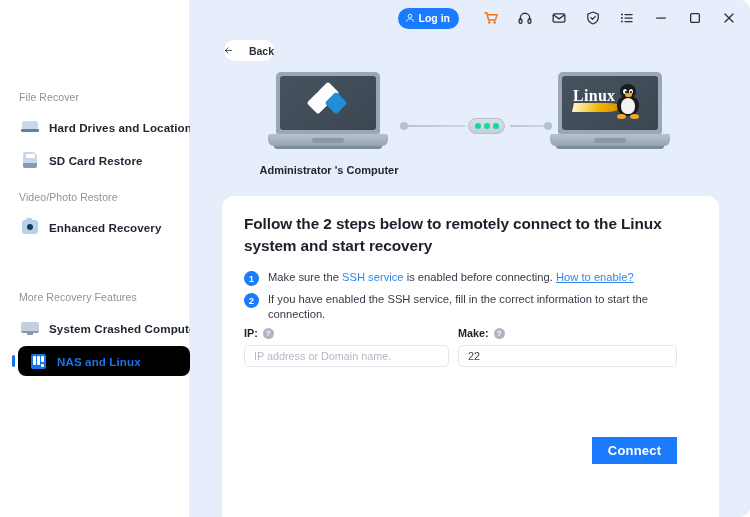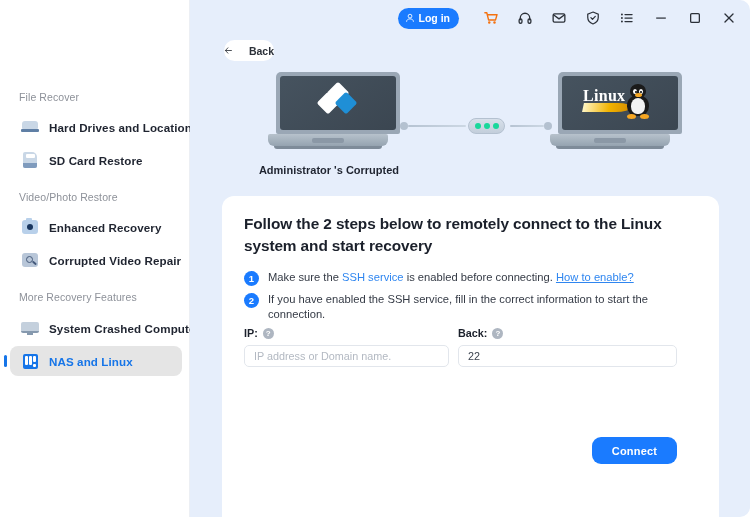--- a/index.html
+++ b/index.html
@@ -49,21 +49,21 @@
     flex: 0 0 20px;
     position: relative;
   }
   .side-item .lbl {
     font-size: 11.6px;
     font-weight: bold;
     color: #1f2430;
     white-space: nowrap;
     letter-spacing: .1px;
   }
-  .side-item.active { background: #e5e5e5; }
+  .side-item.active { background: #000000; margin-left: 8px; }
   .side-item.active .lbl { color: #1675e8; }
   .side-item .marker {
     position: absolute; left: -6px; top: 9px;
     width: 3px; height: 12px; border-radius: 2px;
     background: #1675e8;
     display: none;
   }
   .side-item.active .marker { display: block; }
 
   
@@ -152,21 +152,21 @@
     color: #2b3038;
     cursor: pointer;
   }
 
   
   .illus { position: absolute; left: 0; top: 72px; width: 560px; height: 115px; }
 
   .laptop { position: absolute; }
   .laptop .lid {
     position: absolute; left: 8px; top: 0;
-    width: 124px; height: 62px;
+    width: 104px; height: 62px;
     background: #9aa7b5;
     border-radius: 5px 5px 2px 2px;
     padding: 4px;
   }
   .laptop .screen {
     width: 100%; height: 100%;
     background: linear-gradient(145deg,#46535f,#3b4651);
     border-radius: 3px;
     display: flex; align-items: center; justify-content: center;
     overflow: hidden;
@@ -320,22 +320,22 @@
     font-family: "Liberation Sans", sans-serif;
     outline: none;
   }
   .field input::placeholder { color: #b3b9c2; }
 
   .connect-btn {
     position: absolute; left: 370px; top: 241px;
     width: 85px; height: 27px;
     background: #1a7bff;
     color: #ffffff;
-    border: none; border-radius: 9px;
-    font-size: 11px; font-weight: bold;
+    border: none; border-radius: 0;
+    font-size: 13px; font-weight: bold;
     font-family: "Liberation Sans", sans-serif;
     cursor: pointer;
     letter-spacing: .2px;
   }
 </style>
 </head>
 <body>
 
 <div id="app">
 
@@ -371,30 +371,20 @@
 
       <span class="ico">
         <span class="ico-cam">
             <span class="top"></span>
             <span class="lens"></span>
           </span>
       </span>
       <span class="lbl">Enhanced Recovery</span>
     </div>
 
-    <div class="side-item" style="top:245px">
-
-      <span class="ico">
-        <span class="ico-vid">
-            <span class="glass"></span>
-            <span class="handle"></span>
-          </span>
-      </span>
-      <span class="lbl">Corrupted Video Repair</span>
-    </div>
 
     <div class="side-group-label" style="top:291px">More Recovery Features</div>
 
     <div class="side-item" style="top:313px">
 
       <span class="ico">
         <span class="ico-mon">
             <span class="scr"></span>
             <span class="stand"></span>
           </span>
@@ -505,21 +495,21 @@
                 <span class="d2"></span>
                 <span class="d3"></span>
             </div>
           </div>
         </div>
         <div class="base">
           <div class="touch"></div>
         </div>
         <div class="foot"></div>
       </div>
-      <div class="caption" style="left:39px; top:92px;">Administrator 's Corrupted</div>
+      <div class="caption" style="left:39px; top:92px;">Administrator 's Computer</div>
 
       <div class="conn" style="left:210px; top:46px; width:152px;">
         <div class="line" style="left:8px; width:58px;"></div>
         <div class="dot" style="left:0px;"></div>
         <div class="pill">
           <i></i>
           <i></i>
           <i></i>
         </div>
         <div class="line" style="left:110px; width:34px;"></div>
@@ -571,21 +561,21 @@
       <div class="field" style="left:22px; top:131px; width:205px;">
         <div class="flabel">
           <span>IP:</span>
           <span class="qmark">?</span>
         </div>
         <input type="text" value="" placeholder="IP address or Domain name." style="">
       </div>
 
       <div class="field" style="left:236px; top:131px; width:219px;">
         <div class="flabel">
-          <span>Back:</span>
+          <span>Make:</span>
           <span class="qmark">?</span>
         </div>
         <input type="text" id="port-input" placeholder="22" value="22" style="">
       </div>
 
       <div class="field" style="left:22px; top:188px; width:205px;">
       </div>
 
 
       <button class="connect-btn">Connect</button>

